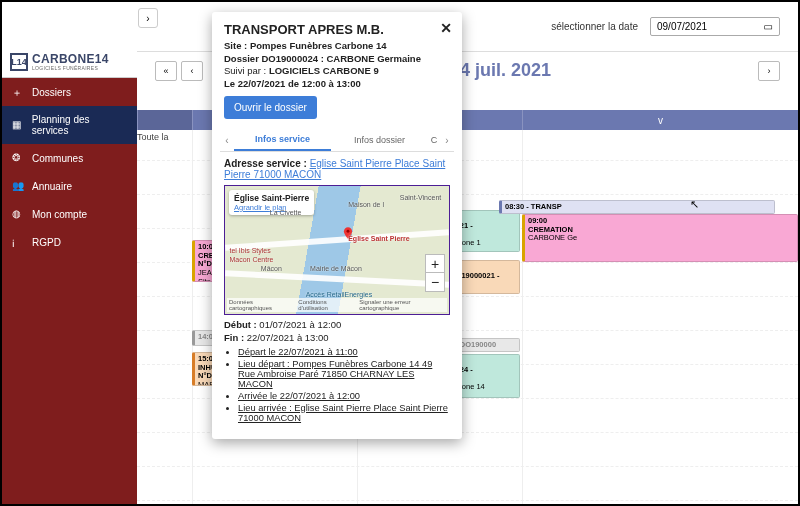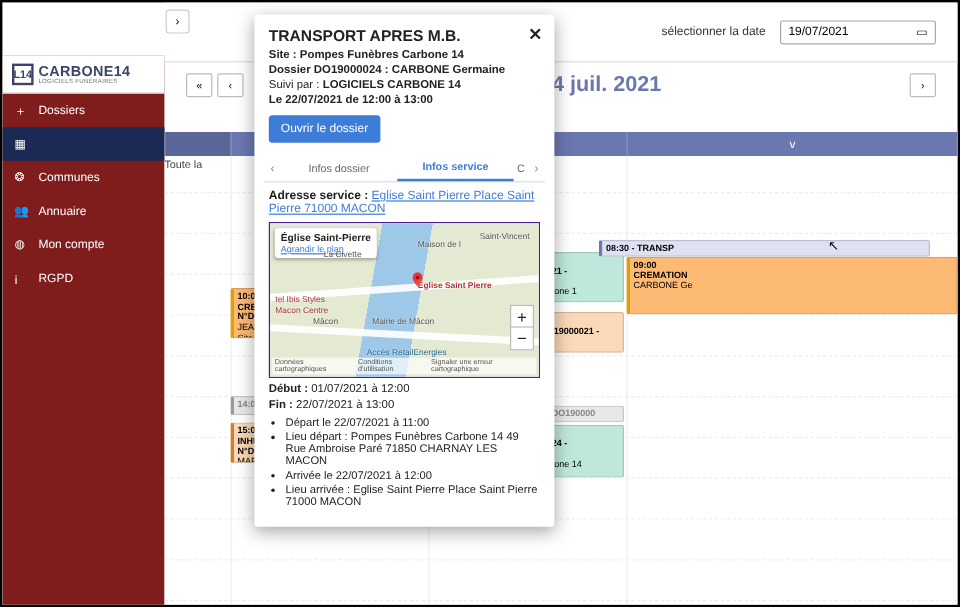--- a/index.html
+++ b/index.html
@@ -34,21 +34,21 @@
   .cal-head { display:flex; background:#6b78b0; color:#fff; font-size:10px; height:20px; }
   .cal-head > div { flex:1; border-left:1px solid #8a93c0; display:flex; align-items:center; justify-content:center; }
   .cal-head > div.first { flex:0 0 55px; background:#5b6698; }
   .cal-body { position:relative; height:calc(100% - 20px); background:#fff; }
   .col { position:absolute; top:0; bottom:0; border-left:1px solid #eee; }
   .slot-line { position:absolute; left:0; right:0; border-top:1px dashed #eee; }
 
   .event { position:absolute; border:1px solid rgba(0,0,0,.15); border-left-width:3px; padding:2px 3px; font-size:7.5px; line-height:1.15; overflow:hidden; border-radius:2px; cursor:pointer;}
   .ev-time { font-weight:700; font-size:7.5px; }
   .ev-title { font-weight:600; }
-  .c-yellow { background:#fdba74; border-left-color:#d9a400; }
+  .c-yellow { background:#f9a8d4; border-left-color:#d9a400; }
   .c-teal   { background:#bfe8dc; border-left-color:#2da387; }
   .c-peach  { background:#f9d9b8; border-left-color:#d77d28; }
   .c-gray   { background:#e8e8e8; border-left-color:#999; color:#888; }
   .c-periw  { background:#dfe1f3; border-left-color:#6b78b0; }
   .tj-label { position:absolute; left:0; top:2px; width:55px; font-size:9px; color:#444; text-align:left;}
 
   
   .modal { position:absolute; left:210px; top:10px; width:250px; background:#fff; border-radius:3px; box-shadow:0 4px 14px rgba(0,0,0,.35); padding:10px 12px 14px 12px; z-index:20; font-size:10px; color:#222;}
   .modal h2 { font-size:13px; font-weight:700; margin-bottom:3px; }
   .modal .close { position:absolute; right:10px; top:8px; font-size:14px; cursor:pointer; font-weight:bold;}
@@ -69,21 +69,21 @@
   .map-pin svg { width:100%; height:100%; }
   .map-bubble { position:absolute; left:4px; top:4px; background:#fff; padding:3px 5px; border-radius:3px; box-shadow:0 1px 3px rgba(0,0,0,.3); font-size:8px;}
   .map-bubble b { font-size:8.5px; display:block;}
   .map-bubble a { color:#3d7dd8; font-size:7.5px;}
   .map-zoom { position:absolute; right:4px; bottom:22px; width:20px; background:#fff; border:1px solid #bbb; }
   .map-zoom div { height:18px; display:flex; align-items:center; justify-content:center; font-size:14px; border-bottom:1px solid #bbb; cursor:pointer;}
   .map-attr { position:absolute; left:2px; bottom:2px; right:2px; display:flex; gap:6px; font-size:6px; color:#555; background:rgba(255,255,255,.7); padding:1px 2px;}
   .map-label { position:absolute; font-size:7px; color:#555; text-shadow:0 0 2px #fff;}
   .info-block { font-size:9.5px; margin-top:4px;}
   .info-block .row { margin:1.5px 0;}
-  .info-list { margin:4px 0 0 14px; font-size:9.3px;}
+  .info-list { margin:4px 0 0 14px; font-size:9.3px;text-decoration:underline;}
   .info-list li { margin:2px 0;}
   .cursor-ptr { position:absolute; font-size:11px; pointer-events:none; z-index:15;}
 </style>
 </head>
 <body>
 
 <aside class="sidebar">
   <div class="logo">
     <span class="logo-box">L14</span>
     <span>
@@ -91,20 +91,21 @@
       <span class="logo-sub">LOGICIELS FUNÉRAIRES</span>
     </span>
   </div>
   <div id="nav">
       <div class="nav-item">
         <span class="nav-icon">＋</span>
         <span>Dossiers</span>
       </div>
       <div class="nav-item active">
         <span class="nav-icon">▦</span>
+        <span>Planning des services</span>
       </div>
       <div class="nav-item">
         <span class="nav-icon">❂</span>
         <span>Communes</span>
       </div>
       <div class="nav-item">
         <span class="nav-icon">👥</span>
         <span>Annuaire</span>
       </div>
       <div class="nav-item">
@@ -116,21 +117,21 @@
         <span>RGPD</span>
       </div>
     </div>
 </aside>
 <div class="collapse-btn">›</div>
 
 <div class="main">
   <div class="topbar">
     <span class="date-label">sélectionner la date</span>
     <span class="date-input">
-      <span>19/07/2021</span>
+      <span>09/07/2021</span>
       <span class="cal-ic">▭</span>
     </span>
   </div>
 
   <div class="controls">
     <div class="nav-arrows">
       <div class="arrow-btn">«</div>
       <div class="arrow-btn">‹</div>
     </div>
     <div class="range-title">19 – 24 juil. 2021</div>
@@ -214,27 +215,27 @@
         </div>
       </div>
   </div>
 </div>
 
 <div class="modal">
   <span class="close">✕</span>
   <h2>TRANSPORT APRES M.B.</h2>
   <div class="line"><b>Site : </b><b>Pompes Funèbres Carbone 14</b></div>
   <div class="line"><b>Dossier </b><b>DO19000024 : CARBONE Germaine</b></div>
-  <div class="line"><span>Suivi par : </span><b>LOGICIELS CARBONE 14</b></div>
+  <div class="line"><span>Suivi par : </span><b>LOGICIELS CARBONE 9</b></div>
   <div class="line"><b>Le 22/07/2021 de 12:00 à 13:00</b></div>
   <button class="open-btn">Ouvrir le dossier</button>
   <div class="tabs">
     <span class="chev">‹</span>
+    <span class="tab active">Infos service</span>
     <span class="tab">Infos dossier</span>
-    <span class="tab active">Infos service</span>
     <span class="tab" style="flex:0 0 12px">C</span>
     <span class="chev">›</span>
   </div>
   <div>
     <span class="addr-label">Adresse service : </span>
     <a class="addr-link" href="#">Eglise Saint Pierre Place Saint Pierre 71000 MACON</a>
   </div>
 
   <div class="map">
     <div class="map-bg"></div>

